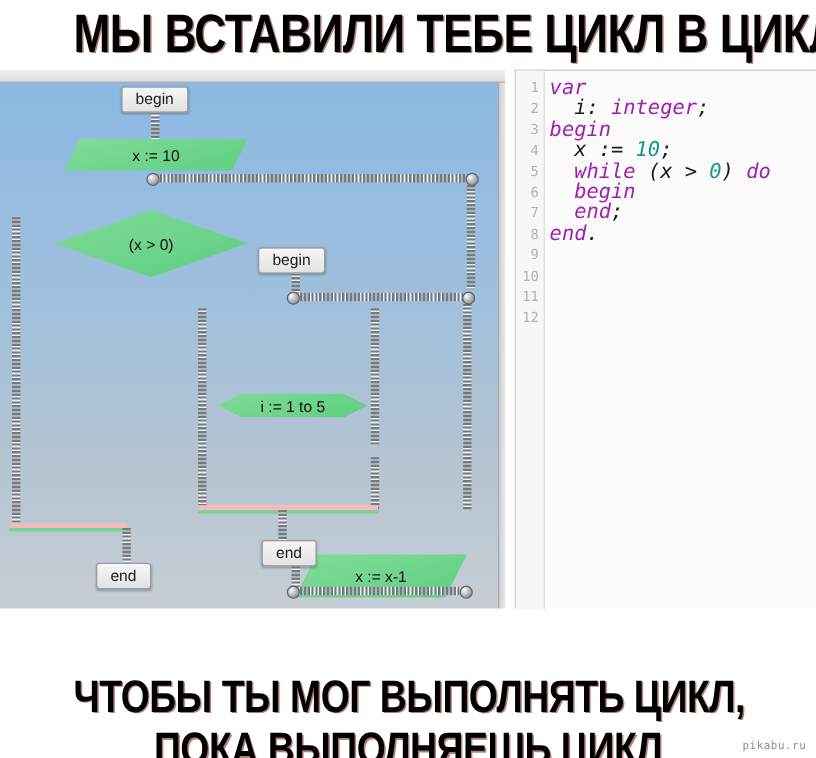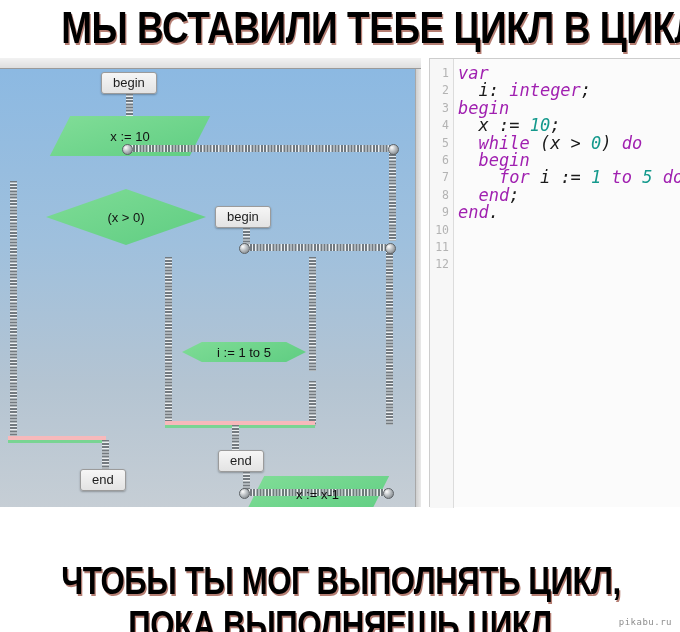--- a/index.html
+++ b/index.html
@@ -190,21 +190,21 @@
 
   <div id="flow-panel">
 
     <div id="flow-toolbar"></div>
 
     <div id="flow-canvas">
 
       <div class="node term" style="left:101px;top:3px;">begin</div>
       <div class="spring-v" style="left:126px;top:25px;height:25px;"></div>
 
-      <div class="node para" style="left:60px;top:47px;width:140px;height:40px;">
+      <div class="node para" style="left:60px;top:47px;width:140px;height:26px;">
         <div class="under"></div>
         <div class="body"></div>
         <div class="lbl">x := 10</div>
       </div>
 
       <div class="joint" style="left:122px;top:75px;"></div>
       <div class="spring-h" style="left:130px;top:76px;width:262px;"></div>
       <div class="joint" style="left:388px;top:75px;"></div>
       <div class="spring-v" style="left:389px;top:82px;height:90px;"></div>
 
@@ -278,21 +278,20 @@
         <div class="ln">11</div>
         <div class="ln">12</div>
       </div>
     <div id="code">
         <div class="cl"><span class="kw">var</span></div>
         <div class="cl"><span class="pl">  i: </span><span class="ty">integer</span><span class="pl">;</span></div>
         <div class="cl"><span class="kw">begin</span></div>
         <div class="cl"><span class="pl">  x := </span><span class="num">10</span><span class="pl">;</span></div>
         <div class="cl"><span class="pl">  </span><span class="kw">while</span><span class="pl"> (x &gt; </span><span class="num">0</span><span class="pl">) </span><span class="kw">do</span></div>
         <div class="cl"><span class="pl">  </span><span class="kw">begin</span></div>
-        <div class="cl"><span class="pl">    </span><span class="kw">for</span><span class="pl"> i := </span><span class="num">1</span><span class="pl"> </span><span class="kw">to</span><span class="pl"> </span><span class="num">5</span><span class="pl"> </span><span class="kw">do</span></div>
         <div class="cl"><span class="pl">  </span><span class="kw">end</span><span class="pl">;</span></div>
         <div class="cl"><span class="kw">end</span><span class="pl">.</span></div>
         <div class="cl">&nbsp;</div>
       </div>
   </div>
 
 </div>
 
 <div id="cap-bot">
   <div class="cap cap-line">ЧТОБЫ ТЫ МОГ ВЫПОЛНЯТЬ ЦИКЛ,</div>

